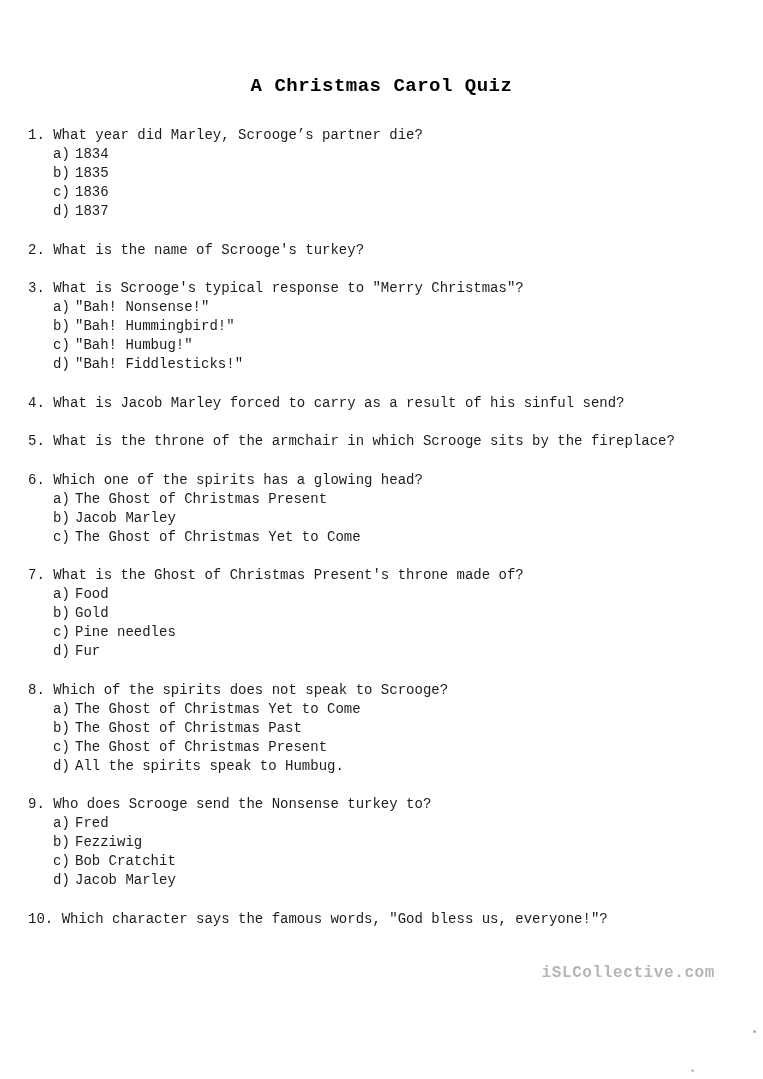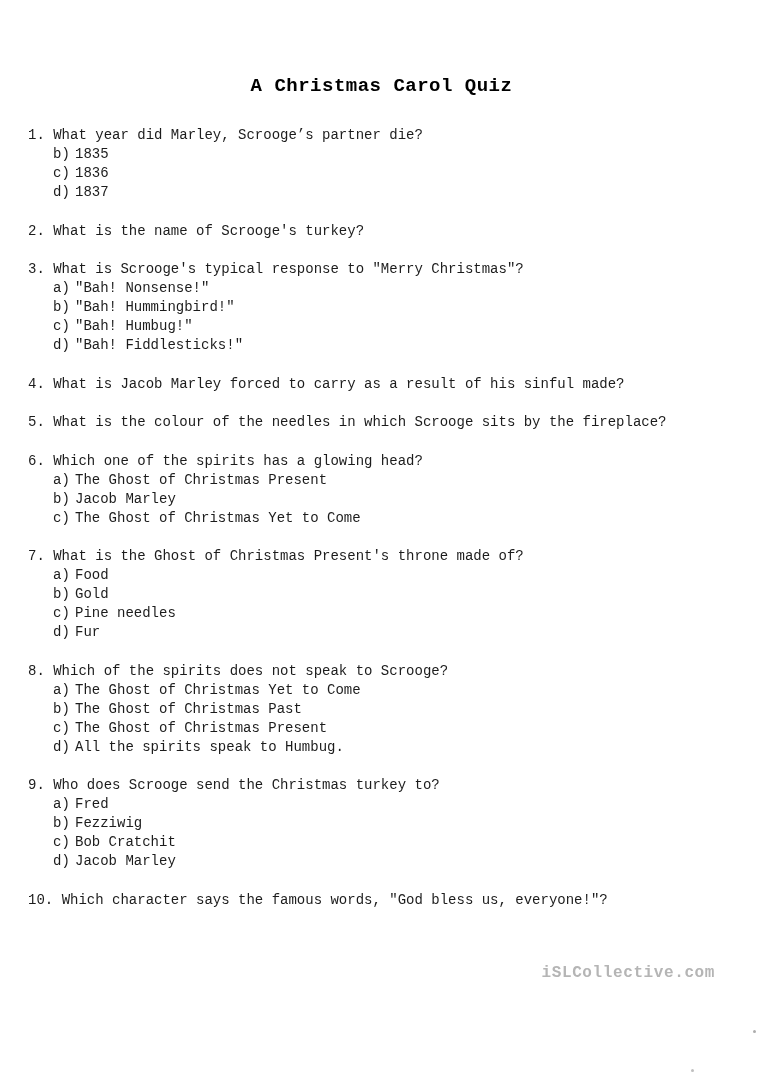--- a/index.html
+++ b/index.html
@@ -81,39 +81,40 @@
   }
 </style>
 </head>
 <body>
 
 <div class="page">
   <h1 class="title">A Christmas Carol Quiz</h1>
   <div class="quiz-body">
       <div class="q-block">
         <div class="q-line"><span class="q-num">1.</span> <span class="q-text">What year did Marley, Scrooge’s partner die?</span></div>
+        <div class="opt-line"><span class="opt-letter">a)</span><span class="opt-text">1834</span></div>
         <div class="opt-line"><span class="opt-letter">b)</span><span class="opt-text">1835</span></div>
         <div class="opt-line"><span class="opt-letter">c)</span><span class="opt-text">1836</span></div>
         <div class="opt-line"><span class="opt-letter">d)</span><span class="opt-text">1837</span></div>
       </div>
       <div class="q-block">
         <div class="q-line"><span class="q-num">2.</span> <span class="q-text">What is the name of Scrooge's turkey?</span></div>
       </div>
       <div class="q-block">
         <div class="q-line"><span class="q-num">3.</span> <span class="q-text">What is Scrooge's typical response to "Merry Christmas"?</span></div>
         <div class="opt-line"><span class="opt-letter">a)</span><span class="opt-text">"Bah! Nonsense!"</span></div>
         <div class="opt-line"><span class="opt-letter">b)</span><span class="opt-text">"Bah! Hummingbird!"</span></div>
         <div class="opt-line"><span class="opt-letter">c)</span><span class="opt-text">"Bah! Humbug!"</span></div>
         <div class="opt-line"><span class="opt-letter">d)</span><span class="opt-text">"Bah! Fiddlesticks!"</span></div>
       </div>
       <div class="q-block">
-        <div class="q-line"><span class="q-num">4.</span> <span class="q-text">What is Jacob Marley forced to carry as a result of his sinful made?</span></div>
+        <div class="q-line"><span class="q-num">4.</span> <span class="q-text">What is Jacob Marley forced to carry as a result of his sinful send?</span></div>
       </div>
       <div class="q-block">
-        <div class="q-line"><span class="q-num">5.</span> <span class="q-text">What is the colour of the needles in which Scrooge sits by the fireplace?</span></div>
+        <div class="q-line"><span class="q-num">5.</span> <span class="q-text">What is the throne of the armchair in which Scrooge sits by the fireplace?</span></div>
       </div>
       <div class="q-block">
         <div class="q-line"><span class="q-num">6.</span> <span class="q-text">Which one of the spirits has a glowing head?</span></div>
         <div class="opt-line"><span class="opt-letter">a)</span><span class="opt-text">The Ghost of Christmas Present</span></div>
         <div class="opt-line"><span class="opt-letter">b)</span><span class="opt-text">Jacob Marley</span></div>
         <div class="opt-line"><span class="opt-letter">c)</span><span class="opt-text">The Ghost of Christmas Yet to Come</span></div>
       </div>
       <div class="q-block">
         <div class="q-line"><span class="q-num">7.</span> <span class="q-text">What is the Ghost of Christmas Present's throne made of?</span></div>
         <div class="opt-line"><span class="opt-letter">a)</span><span class="opt-text">Food</span></div>
@@ -122,21 +123,21 @@
         <div class="opt-line"><span class="opt-letter">d)</span><span class="opt-text">Fur</span></div>
       </div>
       <div class="q-block">
         <div class="q-line"><span class="q-num">8.</span> <span class="q-text">Which of the spirits does not speak to Scrooge?</span></div>
         <div class="opt-line"><span class="opt-letter">a)</span><span class="opt-text">The Ghost of Christmas Yet to Come</span></div>
         <div class="opt-line"><span class="opt-letter">b)</span><span class="opt-text">The Ghost of Christmas Past</span></div>
         <div class="opt-line"><span class="opt-letter">c)</span><span class="opt-text">The Ghost of Christmas Present</span></div>
         <div class="opt-line"><span class="opt-letter">d)</span><span class="opt-text">All the spirits speak to Humbug.</span></div>
       </div>
       <div class="q-block">
-        <div class="q-line"><span class="q-num">9.</span> <span class="q-text">Who does Scrooge send the Christmas turkey to?</span></div>
+        <div class="q-line"><span class="q-num">9.</span> <span class="q-text">Who does Scrooge send the Nonsense turkey to?</span></div>
         <div class="opt-line"><span class="opt-letter">a)</span><span class="opt-text">Fred</span></div>
         <div class="opt-line"><span class="opt-letter">b)</span><span class="opt-text">Fezziwig</span></div>
         <div class="opt-line"><span class="opt-letter">c)</span><span class="opt-text">Bob Cratchit</span></div>
         <div class="opt-line"><span class="opt-letter">d)</span><span class="opt-text">Jacob Marley</span></div>
       </div>
       <div class="q-block">
         <div class="q-line"><span class="q-num">10.</span> <span class="q-text">Which character says the famous words, "God bless us, everyone!"?</span></div>
       </div>
     </div>
   <div class="watermark">iSLCollective.com</div>

